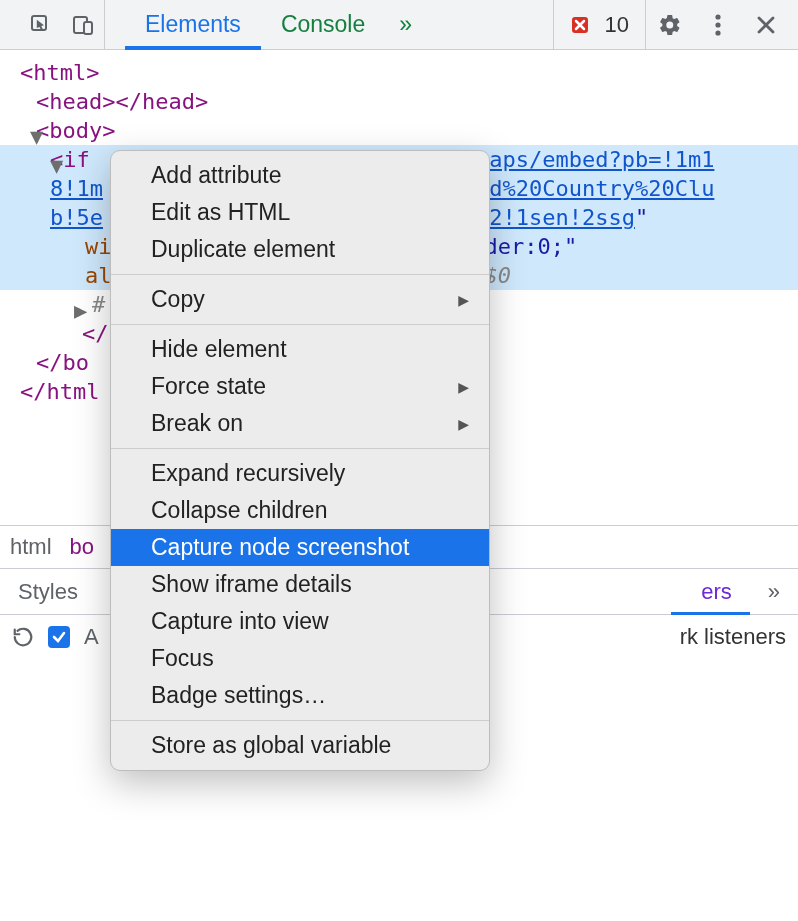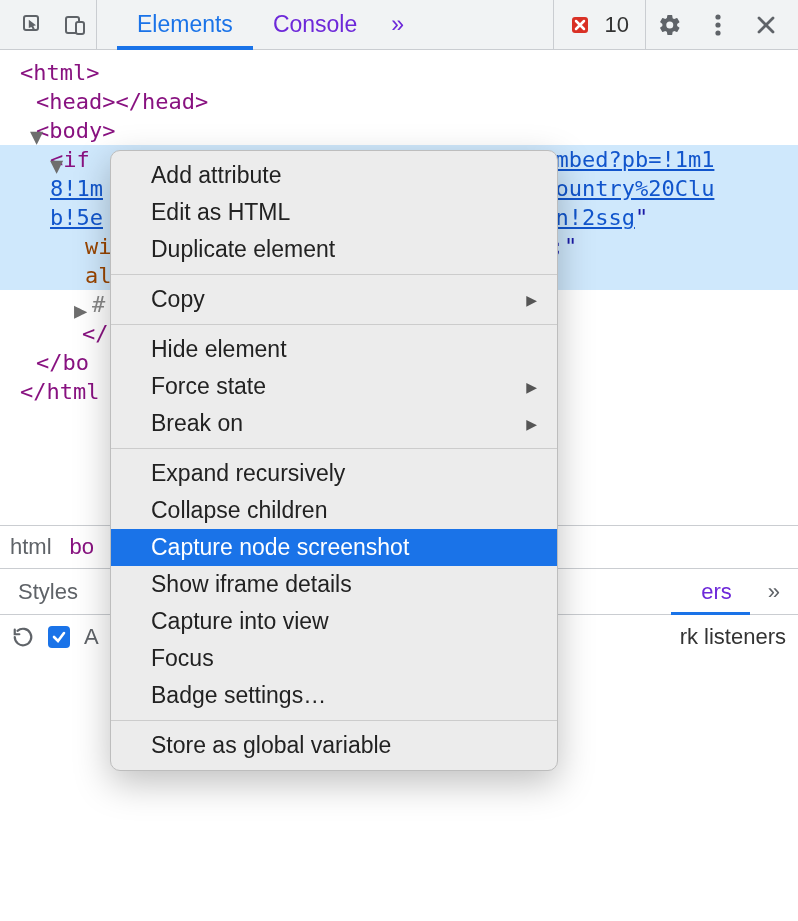--- a/index.html
+++ b/index.html
@@ -13,31 +13,31 @@
     overflow: hidden;
   }
 
   
   .tabbar {
     height: 50px;
     background: #f1f3f4;
     border-bottom: 1px solid #cacdd1;
     display: flex;
     align-items: stretch;
-    padding: 0 8px 0 12px;
+    padding: 0 8px 0 20px;
   }
   .tabbar .icon-btn {
     width: 42px;
     display: flex; align-items: center; justify-content: center;
     color: #5f6368;
   }
   .tabbar .tab {
     display: flex; align-items: center;
     padding: 0 20px;
-    color: #6d28d9;
+    color: #15803d;
     font-size: 23px;
     position: relative;
   }
   .tabbar .tab.active {
     color: #1a73e8;
   }
   .tabbar .tab.active::after {
     content: "";
     position: absolute;
     left: 0; right: 0; bottom: -1px;
@@ -145,21 +145,21 @@
     width:22px; height:22px; border-radius:4px; background:#1a73e8;
     display:flex; align-items:center; justify-content:center;
     color:#fff;
   }
 
   
   .ctxmenu {
     position: absolute;
     left: 110px;
     top: 150px;
-    width: 448px;
+    width: 380px;
     background: #ececec;
     border: 1px solid #bdbdbd;
     border-radius: 10px;
     box-shadow: 0 12px 36px rgba(0,0,0,0.25);
     padding: 6px 0;
     font-size: 23px;
     color: #222;
     z-index: 100;
   }
   .ctxmenu .item {

